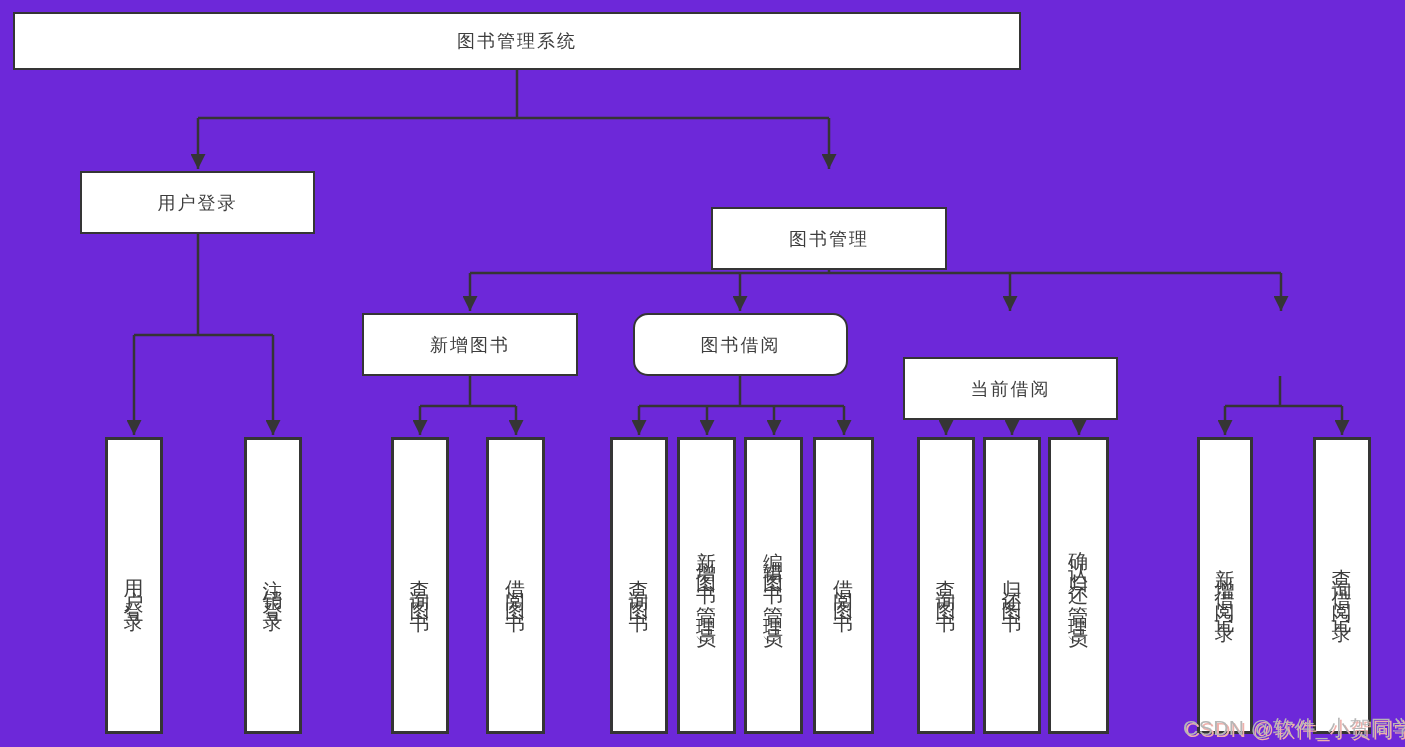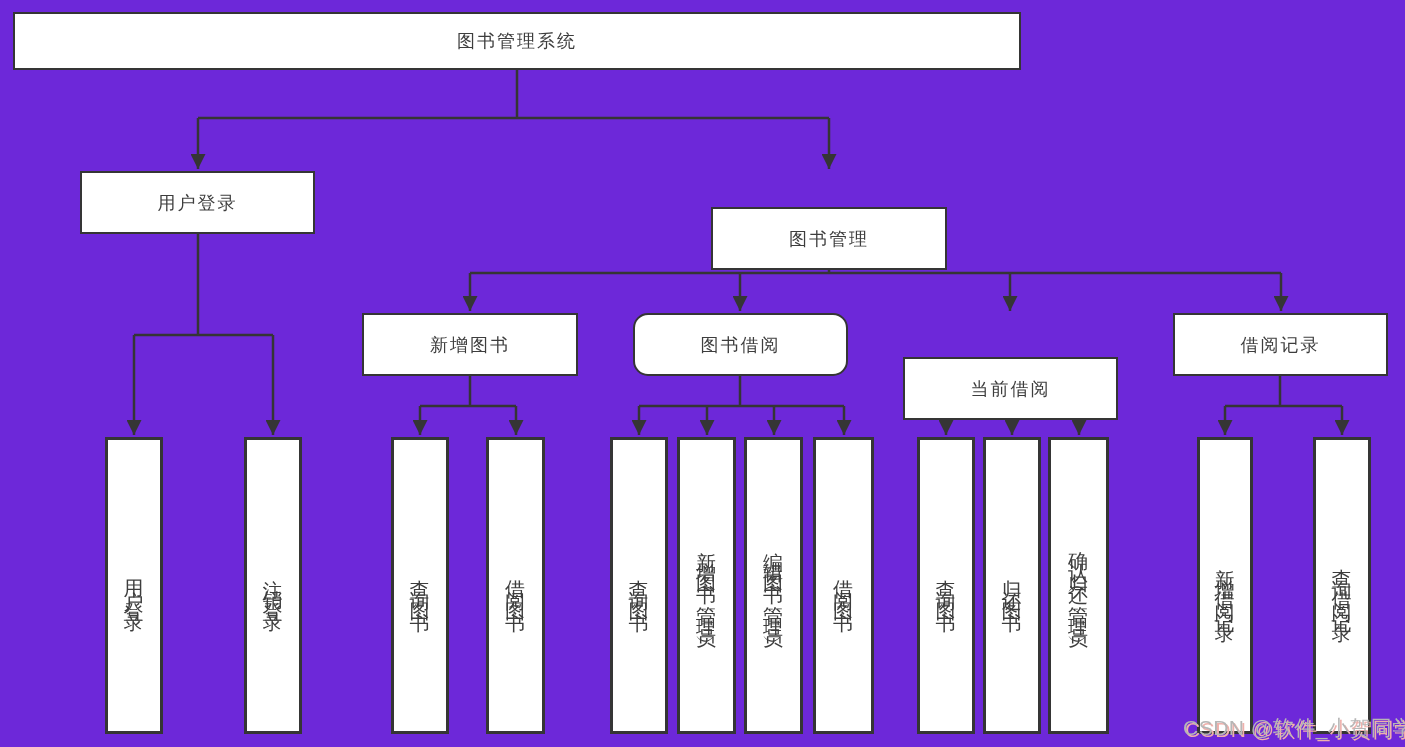--- a/index.html
+++ b/index.html
@@ -86,21 +86,20 @@
   </svg>
 
   <div class="box hbox" style="left:13px;top:12px;width:1008px;height:58px;">图书管理系统</div>
 
   <div class="box hbox" style="left:80px;top:171px;width:235px;height:63px;">用户登录</div>
   <div class="box hbox" style="left:711px;top:171px;width:236px;height:63px;margin-top:36px;">图书管理</div>
 
   <div class="box hbox" style="left:362px;top:313px;width:216px;height:63px;">新增图书</div>
   <div class="box hbox" style="left:633px;top:313px;width:215px;height:63px;border-radius:15px;">图书借阅</div>
   <div class="box hbox" style="left:903px;top:313px;width:215px;height:63px;margin-top:44px;">当前借阅</div>
-  <div class="box hbox" style="left:1173px;top:313px;width:215px;height:63px;">借阅记录</div>
 
   <div class="box leaf" style="left:105px;top:437px;width:58px;height:297px;">用户登录</div>
   <div class="box leaf" style="left:244px;top:437px;width:58px;height:297px;">注销登录</div>
 
   <div class="box leaf" style="left:391px;top:437px;width:58px;height:297px;">查询图书</div>
   <div class="box leaf" style="left:486px;top:437px;width:59px;height:297px;">借阅图书</div>
 
   <div class="box leaf" style="left:610px;top:437px;width:58px;height:297px;">查询图书</div>
   <div class="box leaf" style="left:677px;top:437px;width:59px;height:297px;">新增图书（管理员）</div>
   <div class="box leaf" style="left:744px;top:437px;width:59px;height:297px;">编辑图书（管理员）</div>

